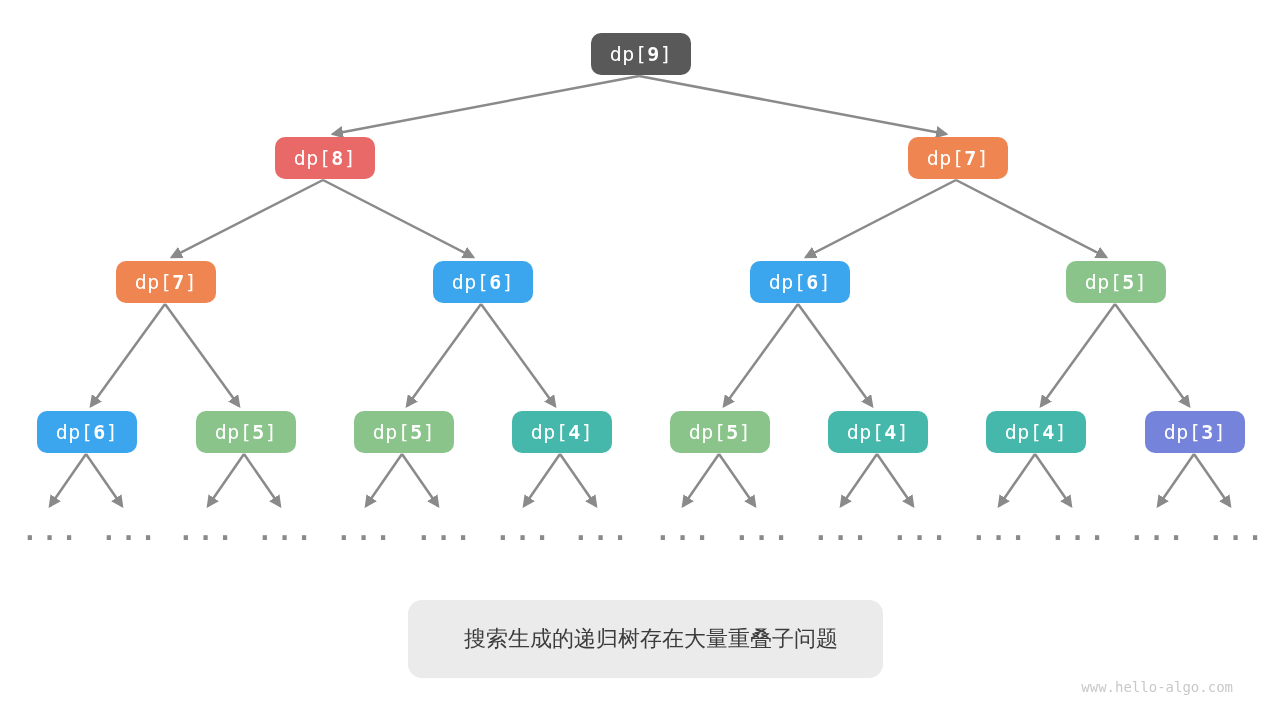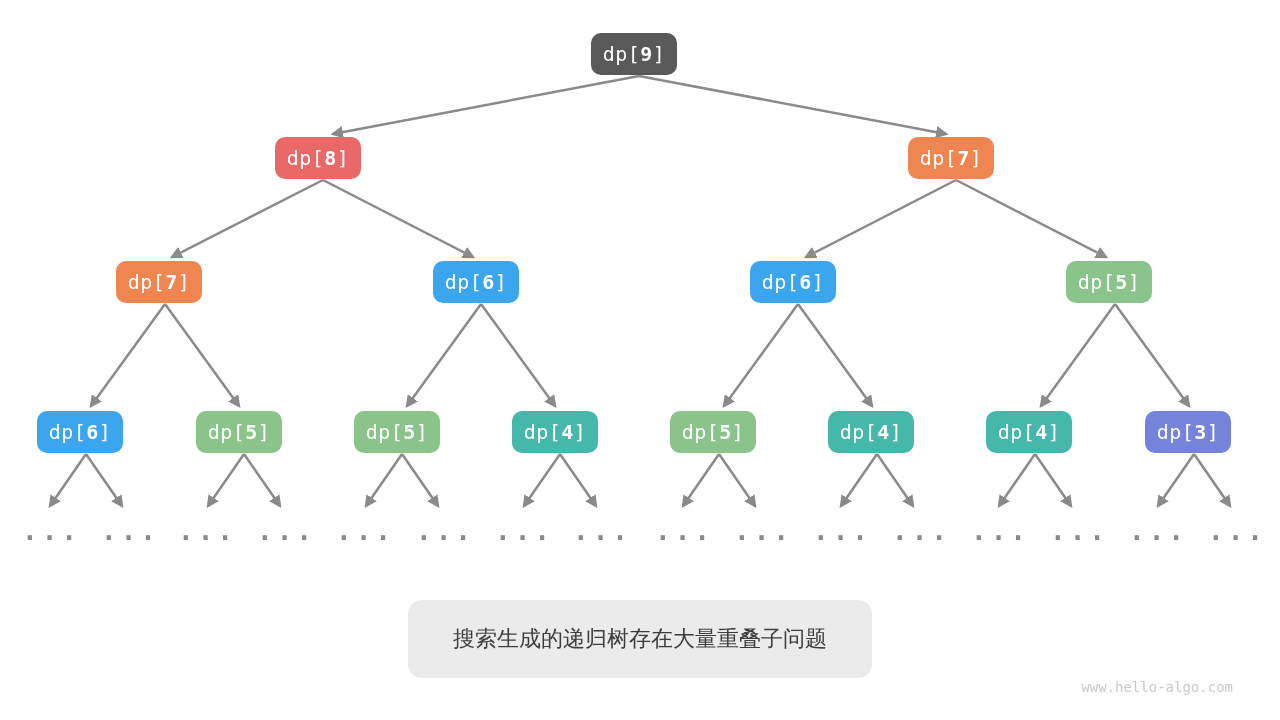--- a/index.html
+++ b/index.html
@@ -2,21 +2,21 @@
 <html><head>
 <meta charset="utf-8">
 <style>
   html,body{margin:0;padding:0;background:#ffffff;}
   #canvas{
     position:relative;width:1280px;height:720px;background:#ffffff;overflow:hidden;
     font-family:"DejaVu Sans","Liberation Sans",sans-serif;
   }
   #edges{position:absolute;left:0;top:0;width:1280px;height:720px;}
   .node{
-    position:absolute;width:86px;height:42px;border-radius:10px;
+    position:absolute;width:100px;height:42px;border-radius:10px;
     display:flex;align-items:center;justify-content:center;
     color:#ffffff;font-family:"DejaVu Sans Mono","Liberation Mono",monospace;
     font-size:20px;letter-spacing:0.5px;
   }
   .node .num{font-weight:bold;}
   .c-root{background:#595959;}
   .c-red{background:#e96868;}
   .c-orange{background:#ef8550;}
   .c-blue{background:#3ba5ee;}
   .c-green{background:#8ac48a;}
@@ -24,21 +24,21 @@
   .c-purple{background:#7584da;}
   .dots{
     position:absolute;top:518px;width:48px;text-align:center;
     color:#8a8a8a;font-family:"DejaVu Sans Mono","Liberation Mono",monospace;
     font-size:26px;font-weight:bold;letter-spacing:4px;line-height:26px;
   }
   .caption{
     position:absolute;left:408px;top:600px;width:464px;height:78px;
     background:#ebebeb;border-radius:14px;
     display:flex;flex-direction:column;align-items:center;justify-content:center;
-    color:#3c3c3c;font-size:22px;line-height:34px;text-align:center;
+    color:#3c3c3c;font-size:22px;line-height:34px;text-align:center;padding-left:11px;
   }
   .caption .formula{font-family:"DejaVu Sans Mono","Liberation Mono",monospace;font-size:21px;}
   .caption .formula-sup{
     font-family:"DejaVu Sans Mono","Liberation Mono",monospace;
     font-size:15px;font-weight:bold;vertical-align:super;line-height:0;
   }
   .watermark{
     position:absolute;right:47px;bottom:25px;
     color:#c9c9c9;font-family:"DejaVu Sans Mono","Liberation Mono",monospace;font-size:14px;margin-top:31px;
   }

